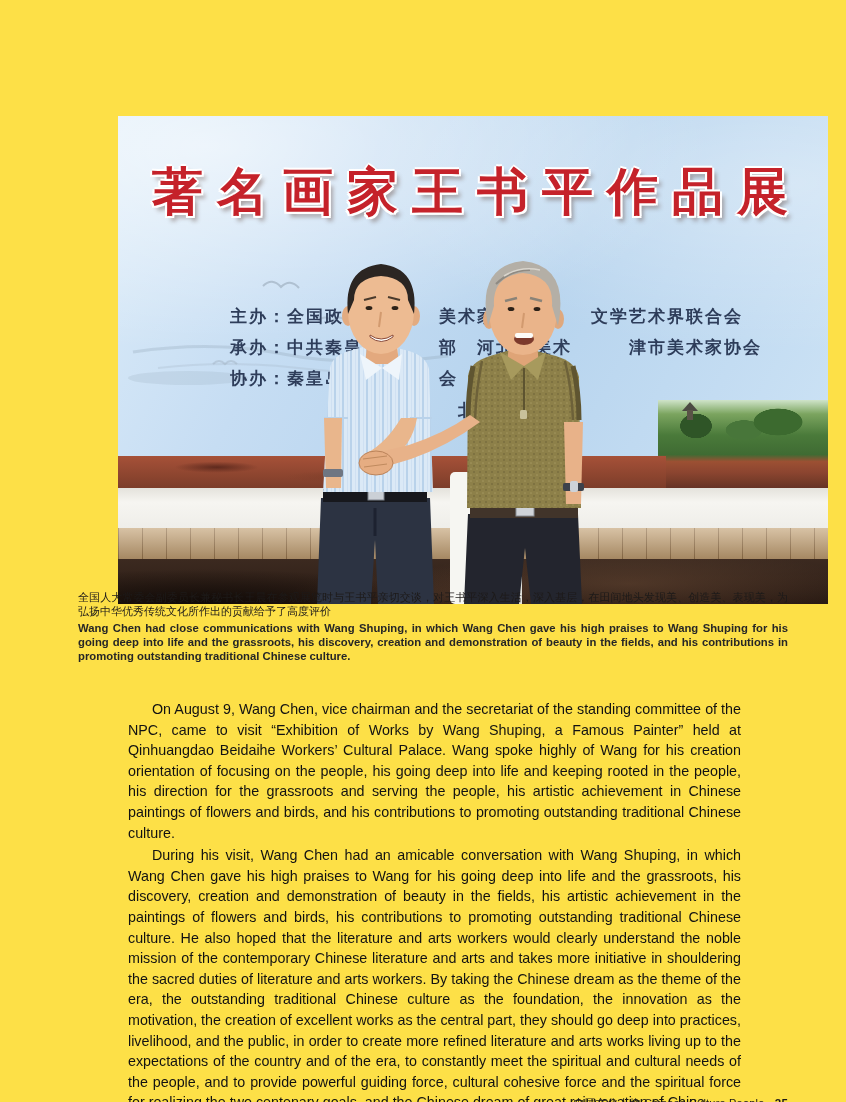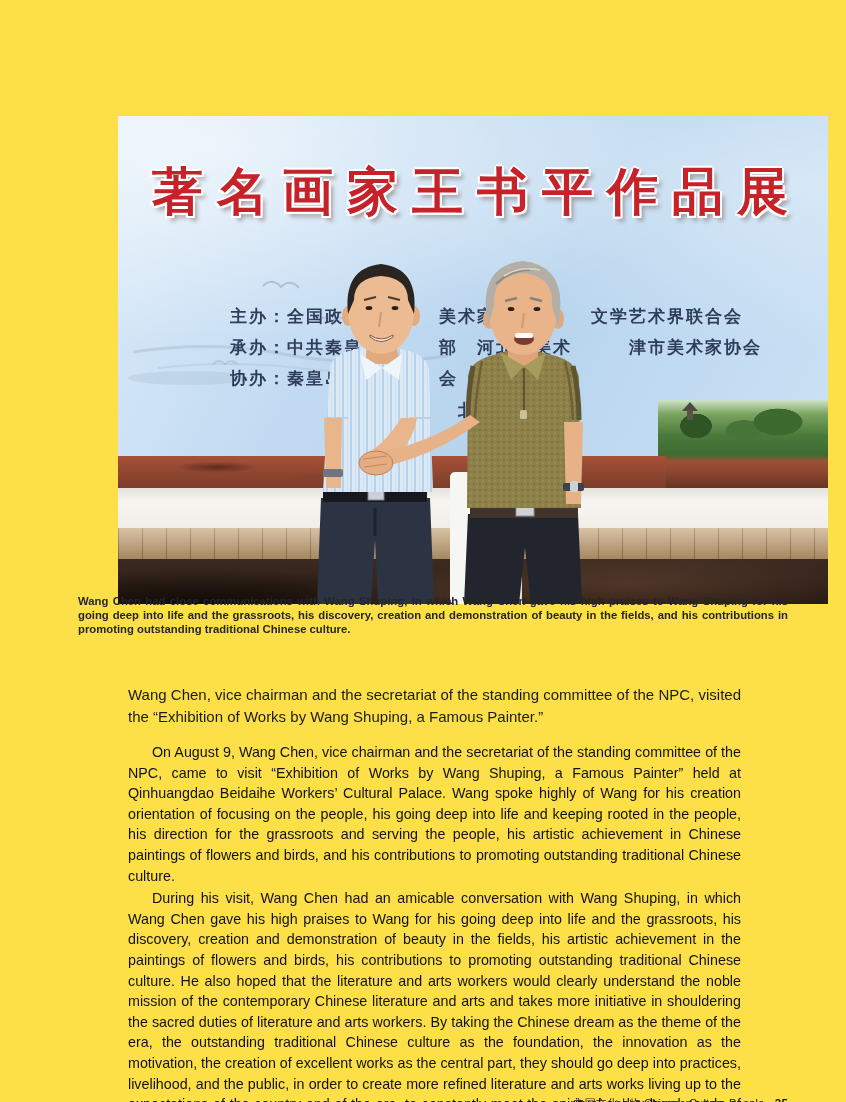--- a/index.html
+++ b/index.html
@@ -188,25 +188,25 @@
       </g>
 
       <g>
         <ellipse cx="258" cy="347" rx="17" ry="12" fill="#e6ad82" stroke="#bb835a" stroke-width="1"></ellipse>
         <path d="M245 343 L269 340 M246 351 L269 348" stroke="#c08a5e" stroke-width="1" fill="none"></path>
       </g>
     </svg>
   </figure>
 
   <div class="caption">
+    <p class="caption-zh">全国人大常委会副委员长兼秘书长王晨在参观展览时与王书平亲切交谈，对王书平深入生活，深入基层，在田间地头发现美、创造美、表现美，为弘扬中华优秀传统文化所作出的贡献给予了高度评价</p>
     <p class="caption-en">Wang Chen had close communications with Wang Shuping, in which Wang Chen gave his high praises to Wang Shuping for his going deep into life and the grassroots, his discovery, creation and demonstration of beauty in the fields, and his contributions in promoting outstanding traditional Chinese culture.</p>
   </div>
 
   <div class="article">
-    <h1 class="headline">Wang Chen, vice chairman and the secretariat of the standing committee of the NPC, visited the “Exhibition of Works by Wang Shuping, a Famous Painter.”</h1>
     <p class="body-par par-1">On August 9, Wang Chen, vice chairman and the secretariat of the standing committee of the NPC, came to visit “Exhibition of Works by Wang Shuping, a Famous Painter” held at Qinhuangdao Beidaihe Workers’ Cultural Palace. Wang spoke highly of Wang for his creation orientation of focusing on the people, his going deep into life and keeping rooted in the people, his direction for the grassroots and serving the people, his artistic achievement in Chinese paintings of flowers and birds, and his contributions to promoting outstanding traditional Chinese culture.</p>
     <p class="body-par par-2">During his visit, Wang Chen had an amicable conversation with Wang Shuping, in which Wang Chen gave his high praises to Wang for his going deep into life and the grassroots, his discovery, creation and demonstration of beauty in the fields, his artistic achievement in the paintings of flowers and birds, his contributions to promoting outstanding traditional Chinese culture. He also hoped that the literature and arts workers would clearly understand the noble mission of the contemporary Chinese literature and arts and takes more initiative in shouldering the sacred duties of literature and arts workers. By taking the Chinese dream as the theme of the era, the outstanding traditional Chinese culture as the foundation, the innovation as the motivation, the creation of excellent works as the central part, they should go deep into practices, livelihood, and the public, in order to create more refined literature and arts works living up to the expectations of the country and of the era, to constantly meet the spiritual and cultural needs of the people, and to provide powerful guiding force, cultural cohesive force and the spiritual force for realizing the two centenary goals, and the Chinese dream of great rejuvenation of China.</p>
   </div>
 
   <div class="footer">
     <span>中国文化人物</span>
     <span>Chinese Culture People</span>
     <b>25</b>
   </div>
 

